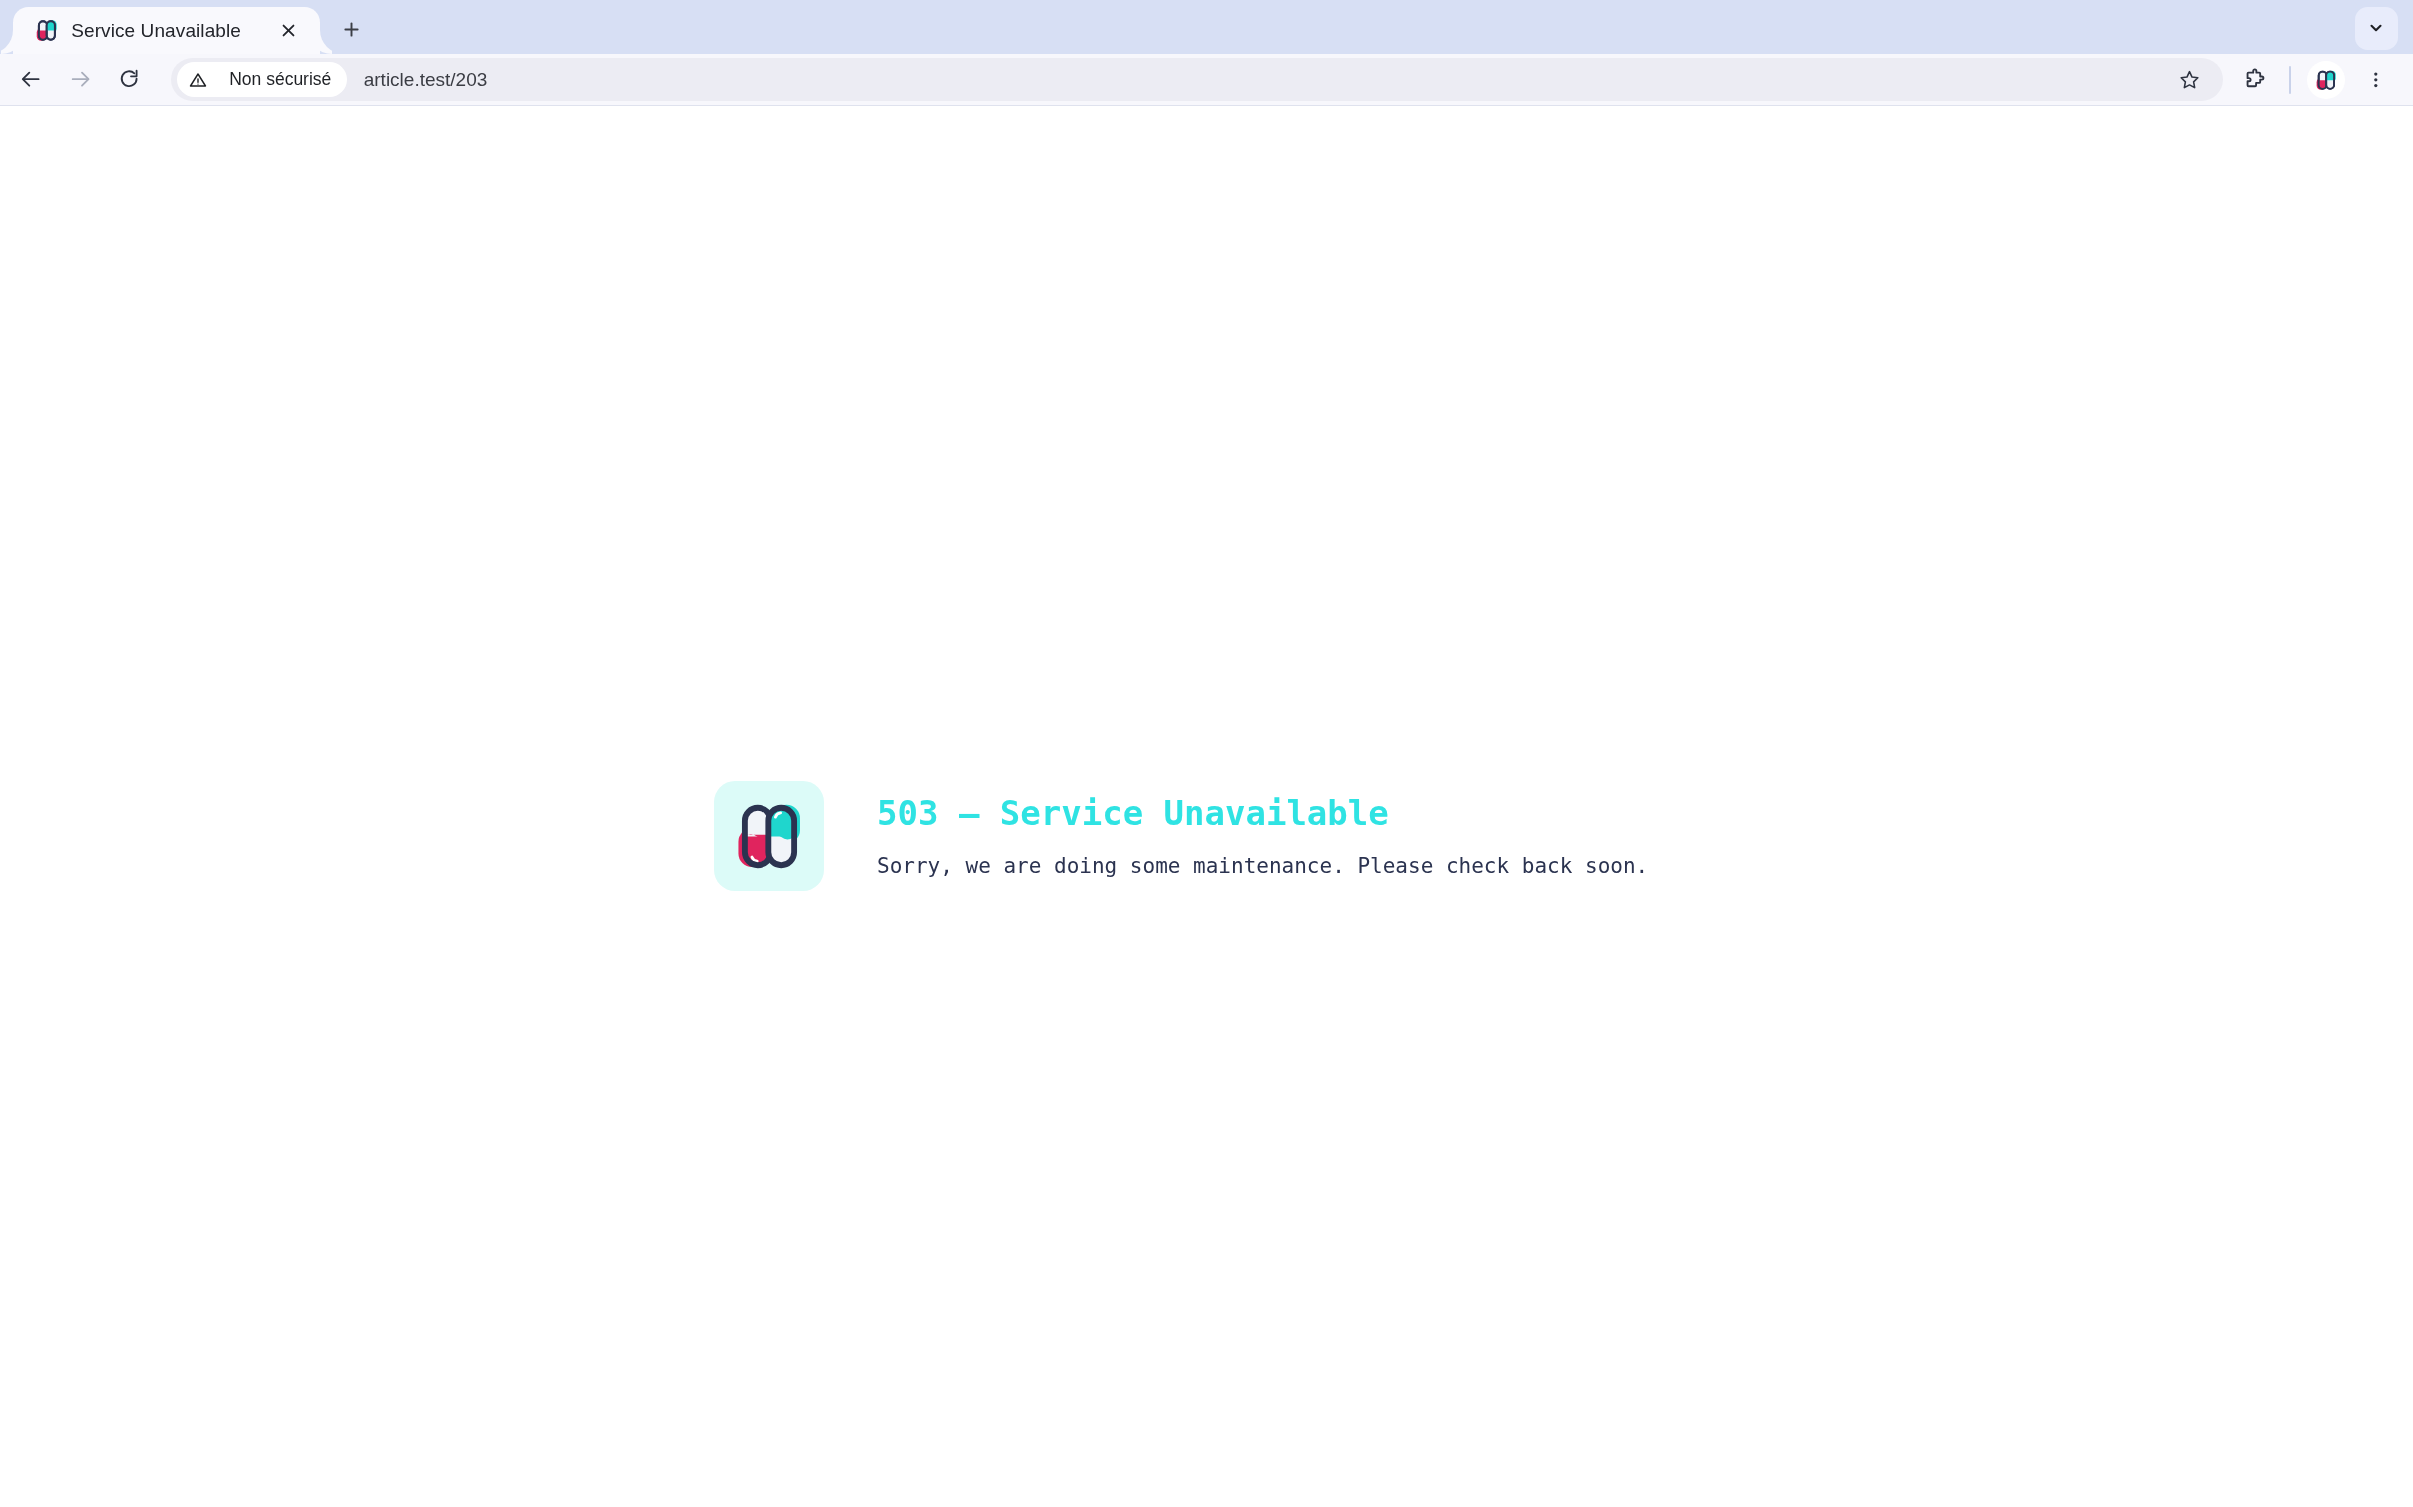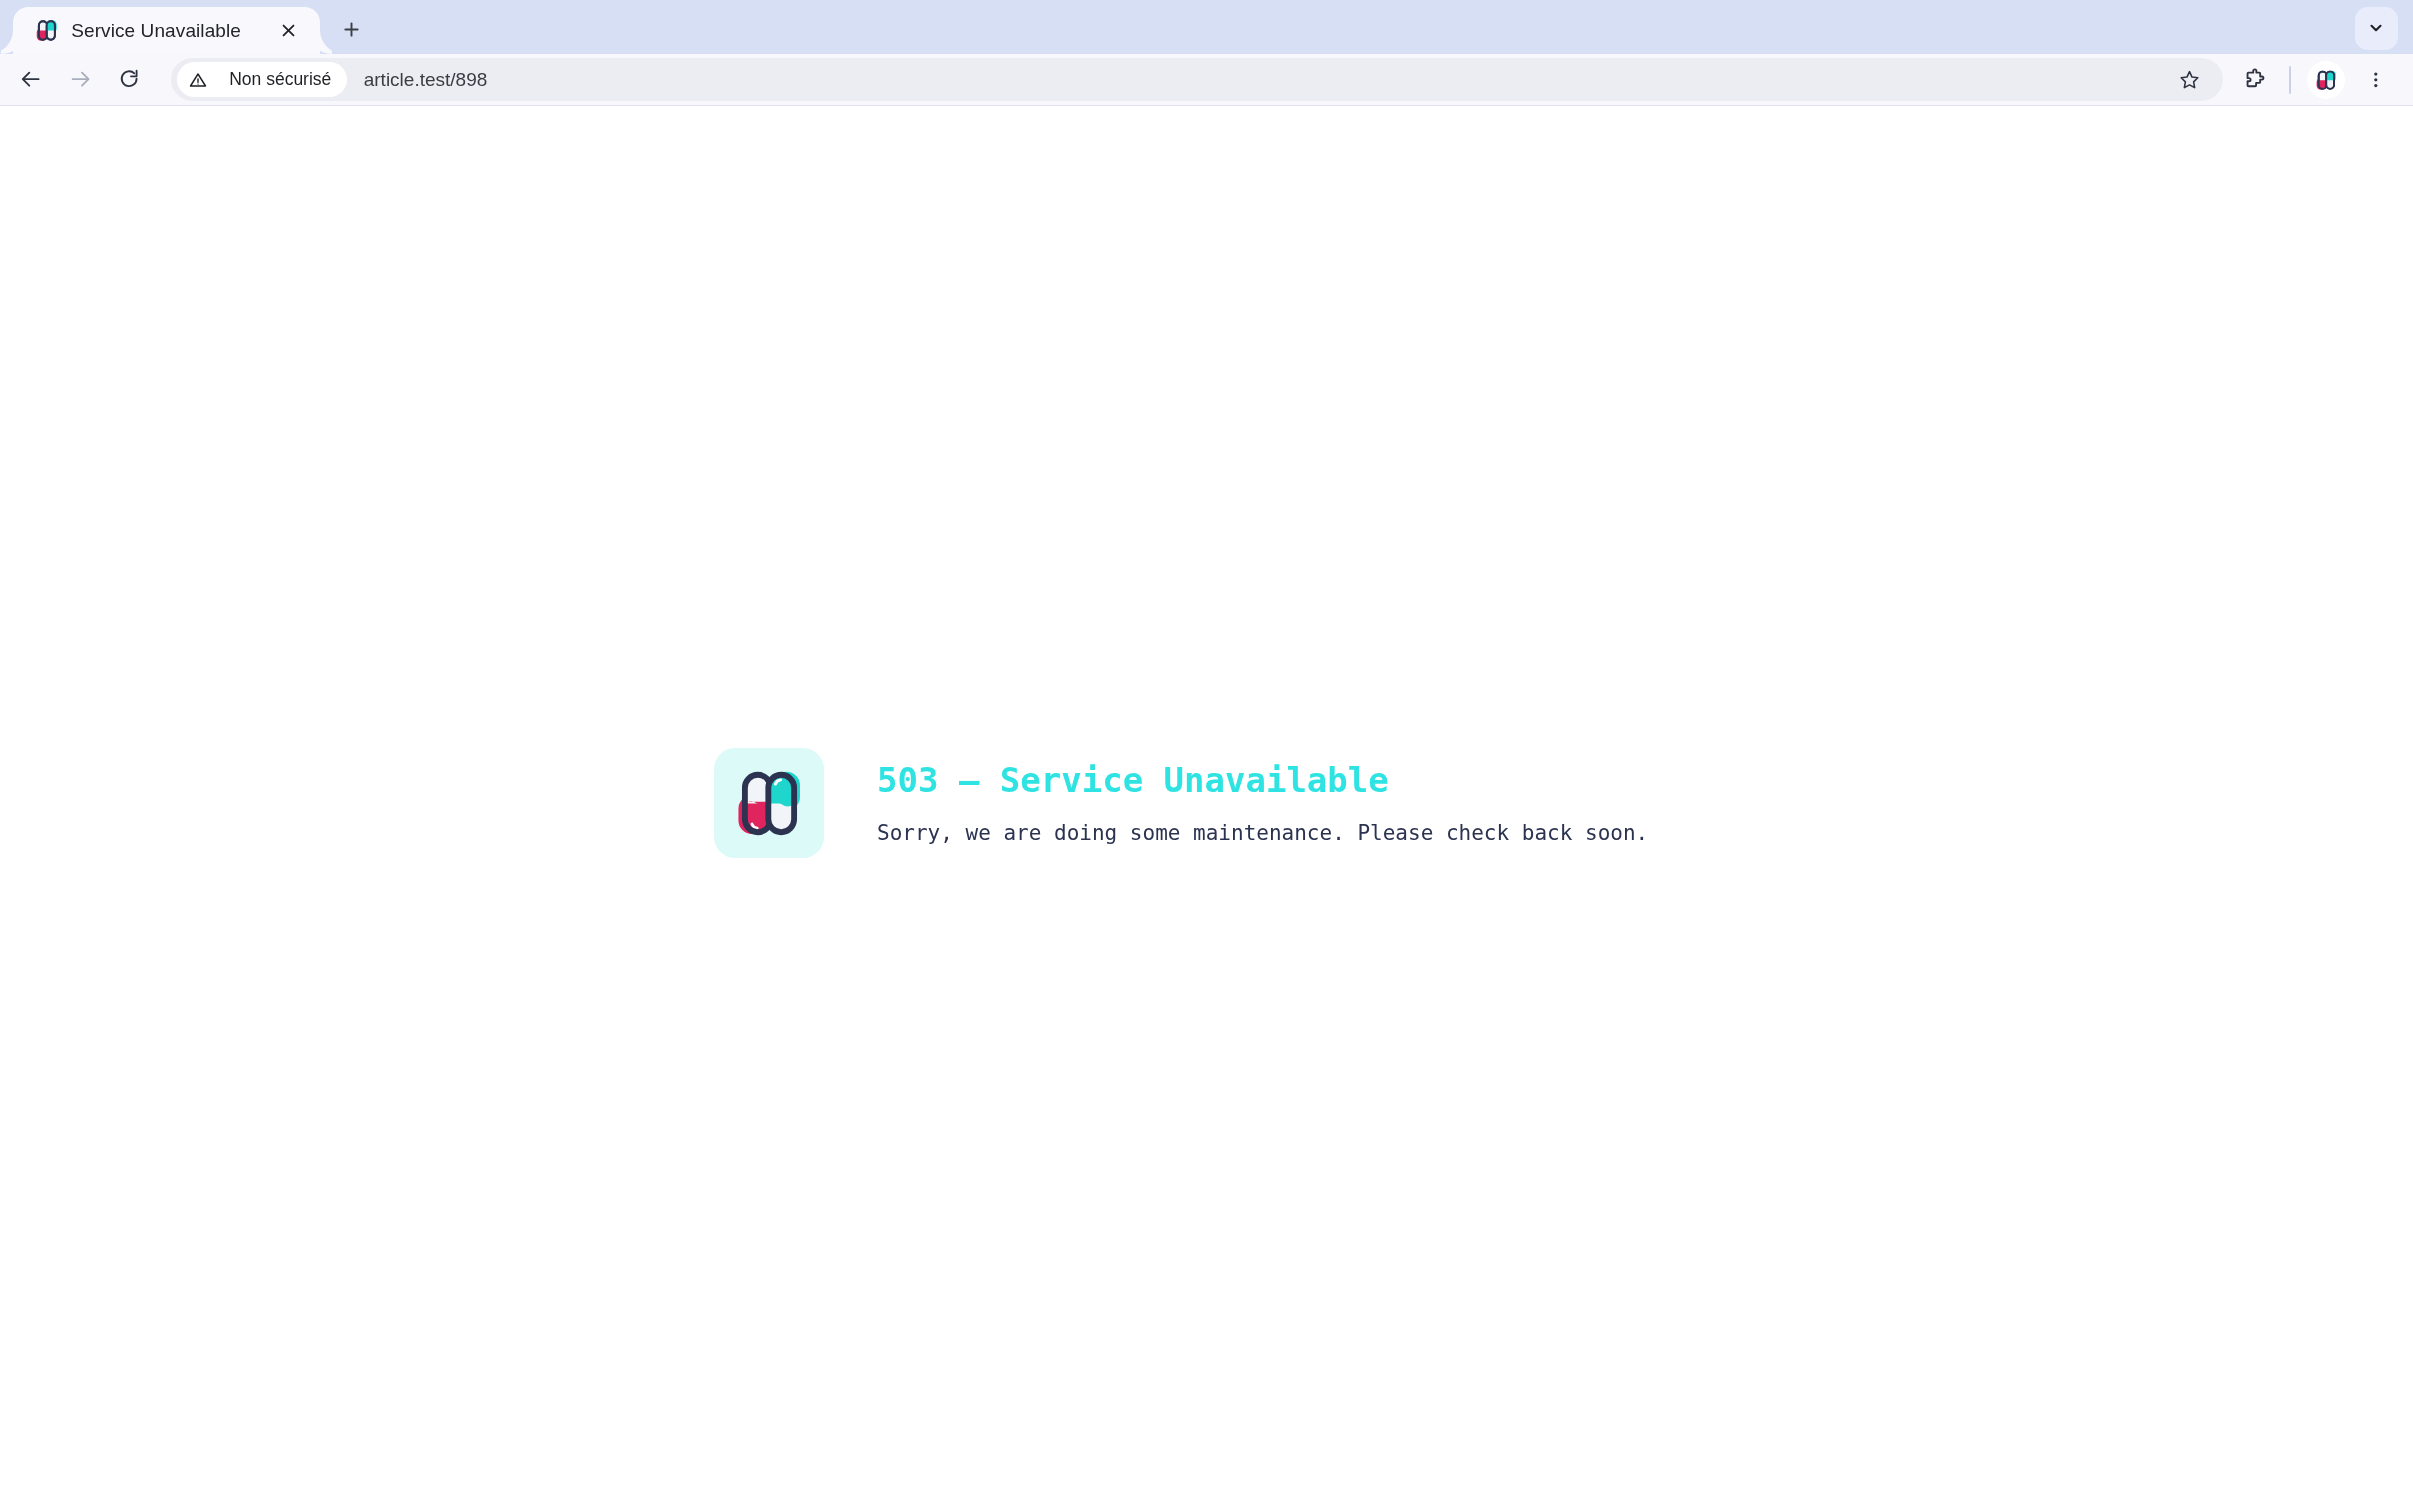--- a/index.html
+++ b/index.html
@@ -227,21 +227,21 @@
   .viewport {
     flex: 1;
     background: #ffffff;
     position: relative;
     overflow: hidden;
   }
 
   .error-block {
     position: absolute;
     left: 714px;
-    top: 642px;
+    top: 675px;
     display: flex;
     align-items: center;
     gap: 53px;
   }
 
   .logo-card {
     width: 110px;
     height: 110px;
     border-radius: 21px;
     background: #dcfbf8;
@@ -348,21 +348,21 @@
 
     <div class="omnibox">
       <div class="security-chip">
         <svg viewBox="0 0 24 24" fill="none" stroke="#1f2125" stroke-width="1.9" stroke-linejoin="round">
           <path d="M12 4 L22 20 H2 Z"></path>
           <line x1="12" y1="10.5" x2="12" y2="15" stroke-linecap="round"></line>
           <circle cx="12" cy="17.4" r="0.9" fill="#1f2125" stroke="none"></circle>
         </svg>
         <span>Non sécurisé</span>
       </div>
-      <div class="url-text" title="article.test/503">article.test/898</div>
+      <div class="url-text" title="article.test/503">article.test/203</div>
       <div class="omnibox-right">
         <div class="star-btn">
           <svg viewBox="0 0 24 24" fill="none" stroke="#2e3340" stroke-width="1.8" stroke-linejoin="round">
             <polygon points="12 3 14.9 9.2 21.5 10 16.7 14.7 17.9 21.3 12 18.2 6.1 21.3 7.3 14.7 2.5 10 9.1 9.2"></polygon>
           </svg>
         </div>
       </div>
     </div>
 
     <div class="tb-btn">

